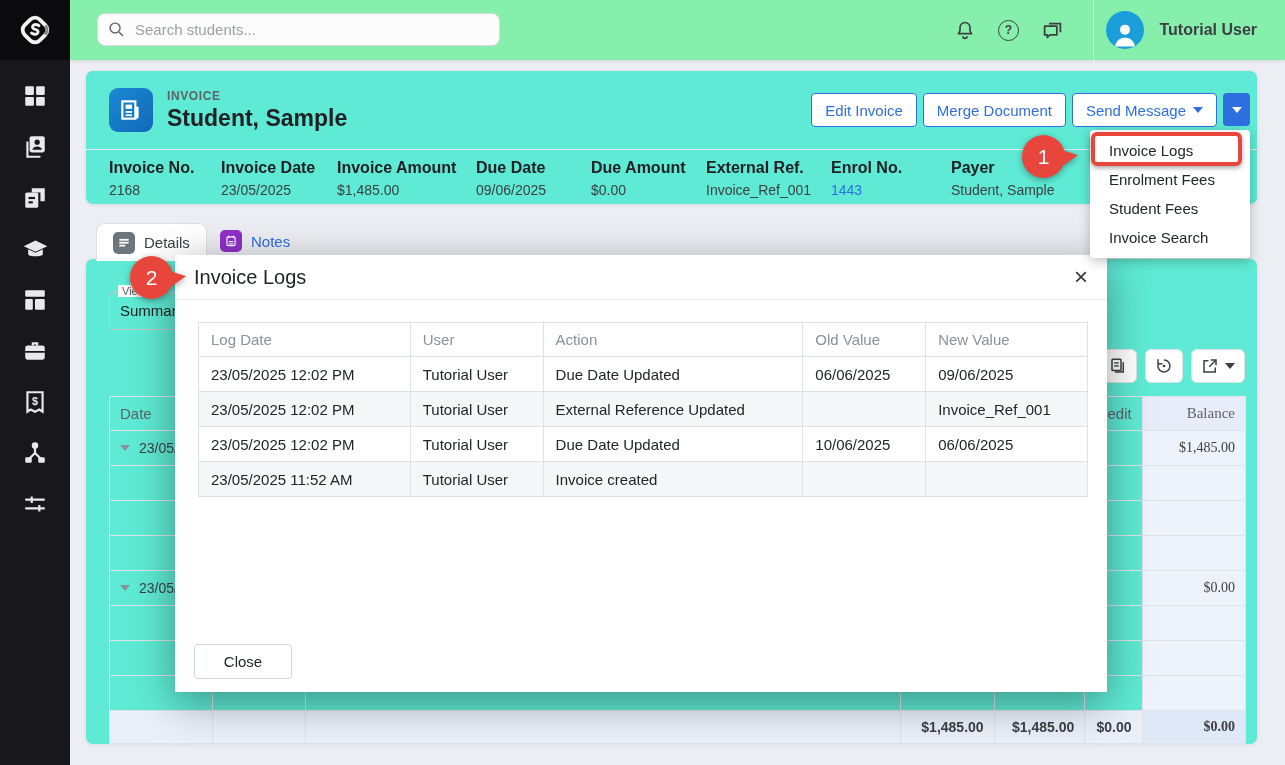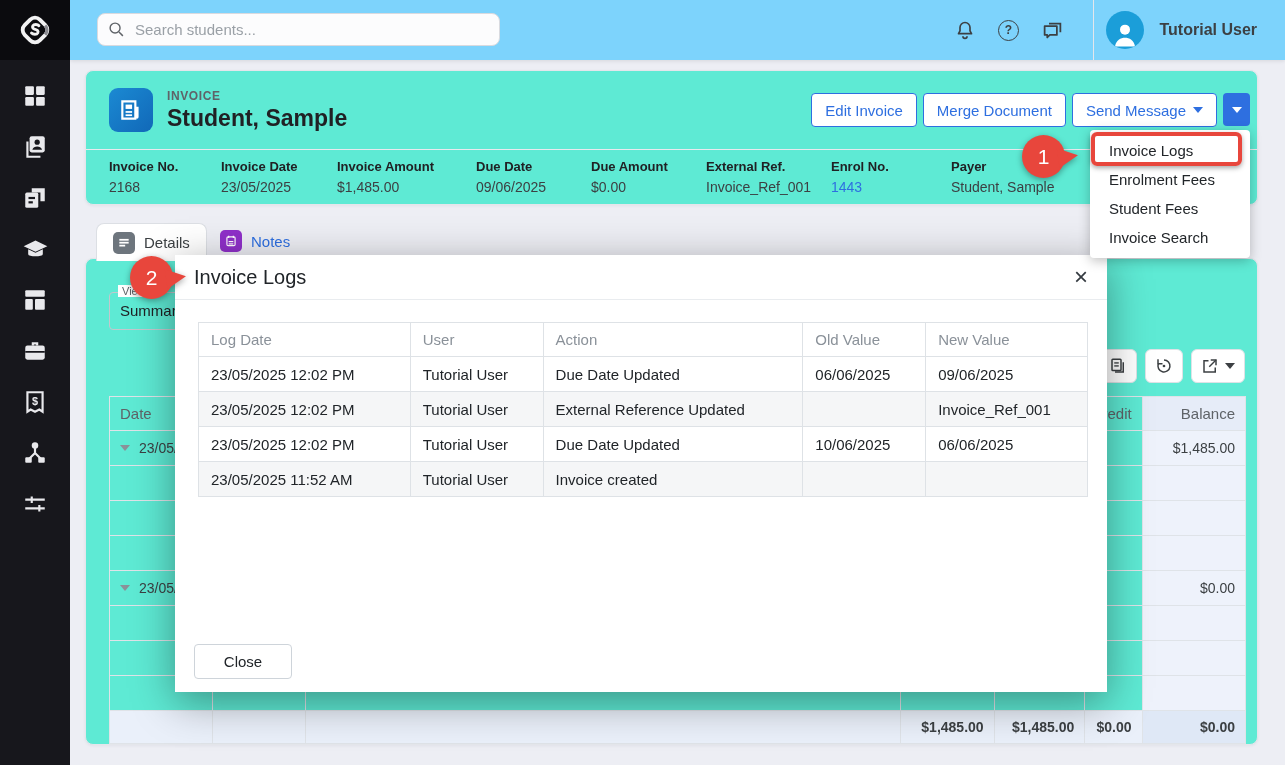--- a/index.html
+++ b/index.html
@@ -7,21 +7,21 @@
   .stage{position:relative;width:1285px;height:765px;overflow:hidden;background:#edeef4;}
   .abs{position:absolute;}
 
   
   .sidebar{left:0;top:0;width:70px;height:765px;background:#17171c;z-index:6;}
   .logo-block{left:0;top:0;width:70px;height:60px;background:#0b0b0e;display:flex;align-items:center;justify-content:center;}
   .nav-icons{position:absolute;left:0;top:82px;width:70px;display:flex;flex-direction:column;align-items:center;gap:23px;}
   .nav-item{width:40px;height:28px;display:flex;align-items:center;justify-content:center;cursor:pointer;}
 
   
-  .topbar{left:70px;top:0;width:1215px;height:60px;background:#7dd3fc;box-shadow:0 1px 4px rgba(0,0,0,.10);z-index:5;}
+  .topbar{left:70px;top:0;width:1215px;height:60px;background:#86efac;box-shadow:0 1px 4px rgba(0,0,0,.10);z-index:5;}
   .search-box{position:absolute;left:27px;top:13px;width:403px;height:33px;border:1px solid #d9dadf;background:#fcfcfd;border-radius:8px;display:flex;align-items:center;padding:0 10px;box-sizing:border-box;}
   .search-box input{border:none;outline:none;background:transparent;font-size:15px;color:#3c4043;margin-left:8px;width:330px;font-family:inherit;}
   .search-box input::placeholder{color:#9aa0a6;}
   .tb-icons{position:absolute;right:0;top:0;height:60px;display:flex;align-items:center;}
   .tb-icon{width:44px;height:40px;display:flex;align-items:center;justify-content:center;cursor:pointer;}
   .help-circle{width:19px;height:19px;border:1.8px solid #3c4043;border-radius:50%;display:flex;align-items:center;justify-content:center;font-size:12px;font-weight:bold;color:#3c4043;}
   .tb-divider{width:1px;height:60px;background:#e4e6eb;margin:0 12px 0 18px;}
   .avatar{width:38px;height:38px;border-radius:50%;background:#1b9ed9;display:flex;align-items:flex-end;justify-content:center;overflow:hidden;cursor:pointer;}
   .user-name{font-size:16px;font-weight:bold;color:#3c4043;margin:0 28px 0 16px;}
 
@@ -33,21 +33,21 @@
   .hdr-titles{margin-left:14px;}
   .inv-label{font-size:12px;color:#5f6368;letter-spacing:.6px;font-weight:bold;}
   .inv-title{font-size:23px;color:#202124;font-weight:bold;margin-top:2px;}
   .hdr-buttons{position:absolute;right:7px;top:22px;display:flex;gap:6px;}
   .btn-outline{height:33px;border:1px solid #2e6fe0;color:#2e6fe0;background:#fff;border-radius:4px;font-size:15px;padding:16px 13px;display:flex;align-items:center;gap:7px;cursor:pointer;box-sizing:border-box;}
   .btn-solid-caret{width:27px;height:33px;background:#2e6fe0;border-radius:4px;display:flex;align-items:center;justify-content:center;cursor:pointer;}
   .caret-down{width:0;height:0;border-left:5px solid transparent;border-right:5px solid transparent;border-top:6px solid #2e6fe0;}
   .caret-down.white{border-top-color:#fff;}
   .hdr-fields{position:absolute;left:0;top:78px;width:100%;height:57px;border-top:1px solid #e8eaee;display:flex;padding:9px 0 0 23px;box-sizing:border-box;}
   .field{flex:0 0 auto;}
-  .field .flabel{font-size:13px;font-weight:bold;color:#202124;}
+  .field .flabel{font-size:16px;font-weight:bold;color:#202124;}
   .field .fvalue{font-size:14px;color:#3c4043;margin-top:5px;}
   .field .fvalue.link{color:#2e6fe0;cursor:pointer;}
 
   
   .tab{top:223px;height:36px;display:flex;align-items:center;gap:9px;padding:0 16px;z-index:3;cursor:pointer;box-sizing:border-box;}
   .tab.active{left:96px;background:#fff;border:1px solid #dcdfe4;border-bottom:none;border-radius:8px 8px 0 0;height:38px;}
   .tab.inactive{left:204px;}
   .tab-ic{width:22px;height:22px;border-radius:5px;display:flex;align-items:center;justify-content:center;}
   .tab-ic.gray{background:#6d757d;}
   .tab-ic.purple{background:#8f30c9;}
@@ -59,21 +59,21 @@
   .view-select{position:absolute;left:23px;top:33px;width:132px;height:38px;border:1px solid #c4c7cc;border-radius:4px;box-sizing:border-box;cursor:pointer;}
   .view-select .vlabel{position:absolute;left:8px;top:-8px;background:#fff;padding:0 4px;font-size:11px;color:#5f6368;}
   .view-select .vvalue{font-size:15px;color:#202124;padding:9px 0 0 10px;}
   .toolbar{position:absolute;right:12px;top:90px;display:flex;gap:8px;}
   .tool-btn{height:34px;border:1px solid #dee2e6;border-radius:6px;background:#fff;display:flex;align-items:center;justify-content:center;gap:6px;padding:0 9px;cursor:pointer;box-sizing:border-box;}
   .bg-table{position:absolute;left:23px;top:137px;width:1137px;font-size:14px;color:#3c4043;}
   .bg-row{display:flex;border-left:1px solid #dfe3e8;border-top:1px solid #dfe3e8;box-sizing:border-box;}
   .bg-row:last-child{border-bottom:1px solid #dfe3e8;}
   .bg-cell{border-right:1px solid #dfe3e8;box-sizing:border-box;padding:0 10px;display:flex;align-items:center;height:34px;}
   .bg-head .bg-cell{height:33px;color:#5f6368;font-size:15px;}
-  .c1{width:105px;} .c2{width:94px;} .c3{width:606px;} .c4{width:95px;} .c5{width:92px;} .c6{width:58px;} .c7{width:105px;}
+  .c1{width:105px;} .c2{width:94px;} .c3{width:606px;} .c4{width:95px;} .c5{width:92px;} .c6{width:58px;} .c7{width:105px;font-family:Liberation Serif, serif;}
   .num{justify-content:flex-end;}
   .bal-head{background:#e6ecf8;}
   .bal-cell{background:#eef2fb;}
   .bg-total .bg-cell{background:#eaf0fa;font-weight:bold;height:32px;}
   .bg-total .bal-cell{background:#dfe8f6;}
   .expander{width:0;height:0;border-left:5px solid transparent;border-right:5px solid transparent;border-top:6px solid #8a9199;margin-right:9px;cursor:pointer;flex:0 0 auto;}
 
   
   .dropdown{left:1090px;top:130px;width:160px;background:#fff;border-radius:4px;box-shadow:0 3px 12px rgba(0,0,0,.25);padding:6px 0;z-index:20;}
   .dd-item{height:29px;display:flex;align-items:center;padding-left:19px;font-size:15px;color:#212529;cursor:pointer;}

